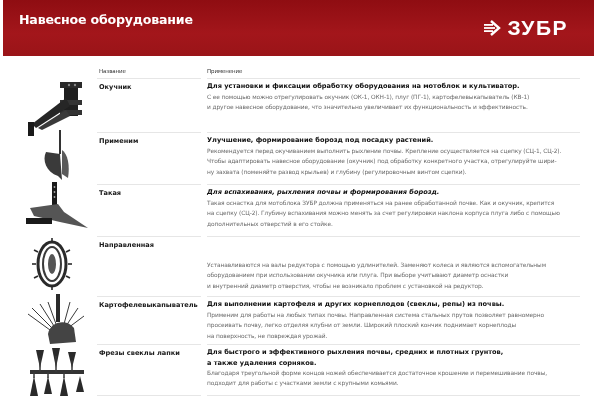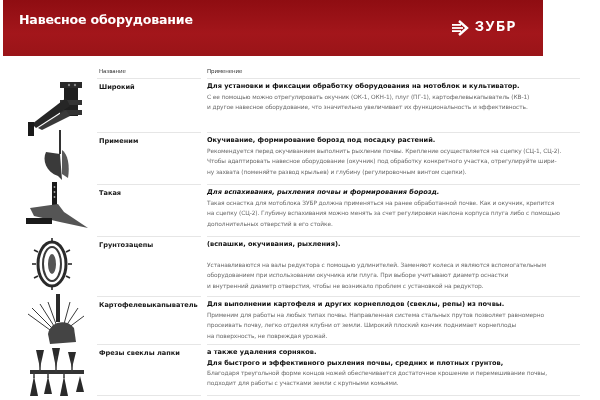--- a/index.html
+++ b/index.html
@@ -1,37 +1,37 @@
 <!DOCTYPE html>
 <html><head>
   <meta charset="utf-8">
   <style>
     * { margin: 0; padding: 0; box-sizing: border-box; }
     html, body { width: 600px; height: 400px; overflow: hidden; background: #ffffff; }
     body { font-family: "DejaVu Sans", sans-serif; position: relative; }
 
     .header {
-      position: absolute; left: 3px; top: 0; width: 540px; height: 56px;
+      position: absolute; left: 3px; top: 0; width: 591px; height: 56px;
       background: linear-gradient(180deg, #8f0d12 0%, #a3161b 60%, #9a1418 100%);
     }
     .header-title {
       position: absolute; left: 16px; top: 11px;
       color: #ffffff; font-weight: bold; font-size: 12.6px; line-height: 18px;
       letter-spacing: -0.2px;
     }
     .header-title div { white-space: nowrap; }
 
     .logo {
       position: absolute; right: 26px; top: 17px; height: 22px;
       display: flex; align-items: center; gap: 4px;
     }
     .logo-mark { width: 20px; height: 16px; }
     .logo-text {
-      color: #ffffff; font-family: Liberation Mono, monospace; font-weight: bold;
-      font-size: 15px; letter-spacing: 1.5px; line-height: 22px;
+      color: #ffffff; font-family: Liberation Sans, sans-serif; font-weight: bold;
+      font-size: 21px; letter-spacing: 1.5px; line-height: 22px;
     }
 
     .col-headers { position: absolute; top: 68px; left: 0; width: 600px; height: 10px; }
     .col-h {
       position: absolute; font-size: 5.5px; color: #333; letter-spacing: -0.1px;
     }
 
     .row { position: absolute; left: 0; width: 600px; }
     .row-line-name {
       position: absolute; left: 97px; width: 104px; height: 1px; background: #e6e6e6;
@@ -74,21 +74,21 @@
 </div>
 
 <div class="col-headers">
   <span class="col-h" style="left:99px;">Название</span>
   <span class="col-h" style="left:207px;">Применение</span>
 </div>
 
 <div class="row" style="top:78px;">
   <div class="row-line-name" style="top:0;"></div>
   <div class="row-line-desc" style="top:0;"></div>
-  <div class="row-name" style="top:5px;">Широкий</div>
+  <div class="row-name" style="top:5px;">Окучник</div>
   <div class="row-title" style="top:3px;">
     <div>Для установки и фиксации обработку оборудования на мотоблок и культиватор.</div>
   </div>
   <div class="row-desc" style="top:14px;">
     <div>С ее помощью можно отрегулировать окучник (ОК-1, ОКН-1), плуг (ПГ-1), картофелевыкапыватель (КВ-1)</div>
     <div>и другое навесное оборудование, что значительно увеличивает их функциональность и эффективность.</div>
   </div>
 </div>
 <svg class="pic" style="left:22px; top:80px;" width="70" height="58" viewBox="0 0 70 58">
   <rect x="38" y="2" width="22" height="6" fill="#2a2a2a"></rect>
@@ -100,21 +100,21 @@
   <rect x="6" y="42" width="6" height="14" fill="#1a1a1a"></rect>
   <circle cx="47" cy="5" r="1.2" fill="#888"></circle>
   <circle cx="53" cy="5" r="1.2" fill="#888"></circle>
 </svg>
 
 <div class="row" style="top:132px;">
   <div class="row-line-name" style="top:0;"></div>
   <div class="row-line-desc" style="top:0;"></div>
   <div class="row-name" style="top:5px;">Применим</div>
   <div class="row-title" style="top:3px;">
-    <div>Окучивание, формирование борозд под посадку растений.</div>
+    <div>Улучшение, формирование борозд под посадку растений.</div>
   </div>
   <div class="row-desc" style="top:14px;">
     <div>Рекомендуется перед окучиванием выполнить рыхление почвы. Крепление осуществляется на сцепку (СЦ-1, СЦ-2).</div>
     <div>Чтобы адаптировать навесное оборудование (окучник) под обработку конкретного участка, отрегулируйте шири-</div>
     <div>ну захвата (поменяйте развод крыльев) и глубину (регулировочным винтом сцепки).</div>
   </div>
 </div>
 <svg class="pic" style="left:38px; top:130px;" width="40" height="52" viewBox="0 0 40 52">
   <rect x="21" y="0" width="2" height="24" fill="#333"></rect>
   <path d="M8 22 C4 30 8 42 20 46 L24 50 L22 24 Z" fill="#3a3a3a"></path>
@@ -139,23 +139,22 @@
   <circle cx="30.5" cy="5" r="0.9" fill="#aaa"></circle>
   <circle cx="30.5" cy="10" r="0.9" fill="#aaa"></circle>
   <circle cx="30.5" cy="15" r="0.9" fill="#aaa"></circle>
   <polygon points="6,26 34,22 40,30 64,46 36,40 10,34" fill="#555"></polygon>
   <rect x="2" y="36" width="26" height="6" fill="#1a1a1a"></rect>
 </svg>
 
 <div class="row" style="top:236px;">
   <div class="row-line-name" style="top:0;"></div>
   <div class="row-line-desc" style="top:0;"></div>
-  <div class="row-name" style="top:5px;">Грунтозацепы</div>
-  <div class="row-title" style="top:3px;">
-    <div>(вспашки, окучивания, рыхления).</div>
+  <div class="row-name" style="top:5px;">Направленная</div>
+  <div class="row-title" style="top:3px;">
   </div>
   <div class="row-desc" style="top:24px;">
     <div>Устанавливаются на валы редуктора с помощью удлинителей. Заменяют колеса и являются вспомогательным</div>
     <div>оборудованием при использовании окучника или плуга. При выборе учитывают диаметр оснастки</div>
     <div>и внутренний диаметр отверстия, чтобы не возникало проблем с установкой на редуктор.</div>
   </div>
 </div>
 <svg class="pic" style="left:32px; top:238px;" width="40" height="52" viewBox="0 0 40 52">
   <ellipse cx="20" cy="26" rx="14" ry="22" fill="none" stroke="#2a2a2a" stroke-width="3"></ellipse>
   <ellipse cx="20" cy="26" rx="9" ry="17" fill="none" stroke="#3a3a3a" stroke-width="2"></ellipse>
@@ -197,22 +196,22 @@
     <line x1="42" y1="34" x2="58" y2="22"></line>
   </g>
   <path d="M22 40 C24 28 40 24 48 34 L50 48 L24 50 Z" fill="#444"></path>
 </svg>
 
 <div class="row" style="top:344px;">
   <div class="row-line-name" style="top:0;"></div>
   <div class="row-line-desc" style="top:0;"></div>
   <div class="row-name" style="top:5px;">Фрезы свеклы лапки</div>
   <div class="row-title" style="top:3px;">
+    <div>Для быстрого и эффективного рыхления почвы, средних и плотных грунтов,</div>
     <div>а также удаления сорняков.</div>
-    <div>Для быстрого и эффективного рыхления почвы, средних и плотных грунтов,</div>
   </div>
   <div class="row-desc" style="top:24px;">
     <div>Благодаря треугольной форме концов ножей обеспечивается достаточное крошение и перемешивание почвы,</div>
     <div>подходит для работы с участками земли с крупными комьями.</div>
   </div>
   <div class="row-line-name" style="top:51px;"></div>
   <div class="row-line-desc" style="top:51px;"></div>
 </div>
 <svg class="pic" style="left:26px; top:346px;" width="62" height="52" viewBox="0 0 62 52">
   <rect x="4" y="24" width="54" height="4" fill="#333"></rect>

